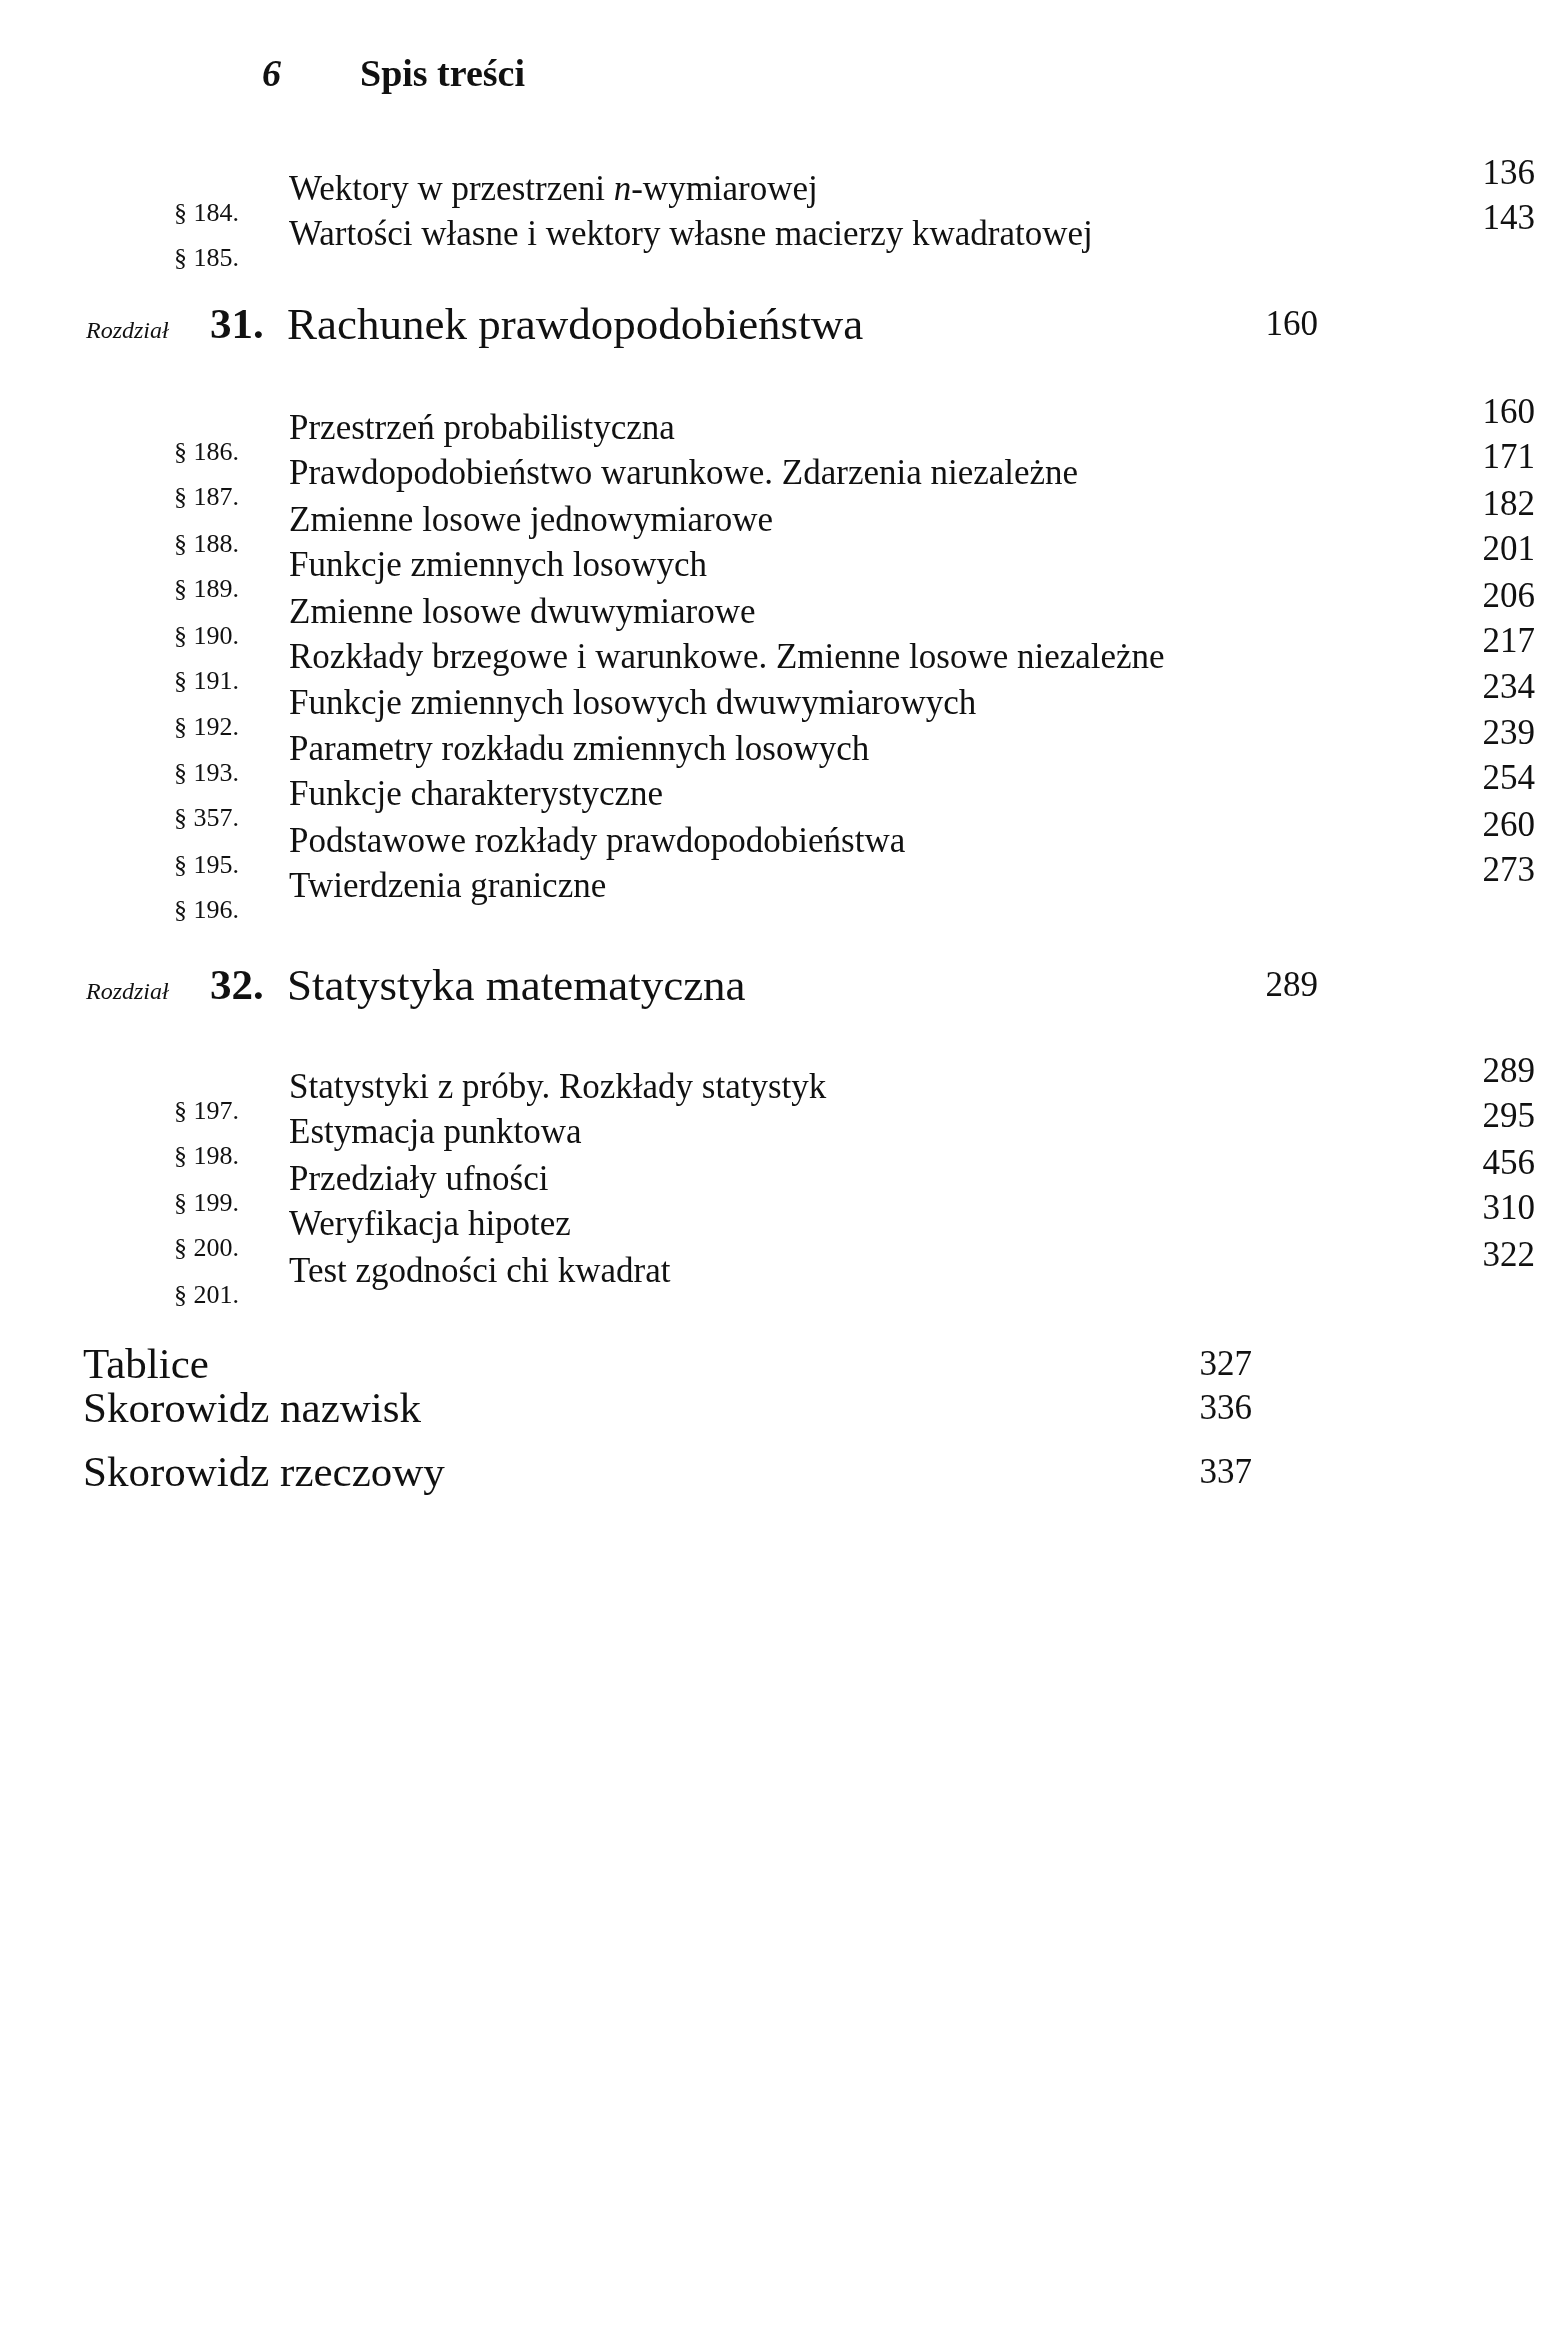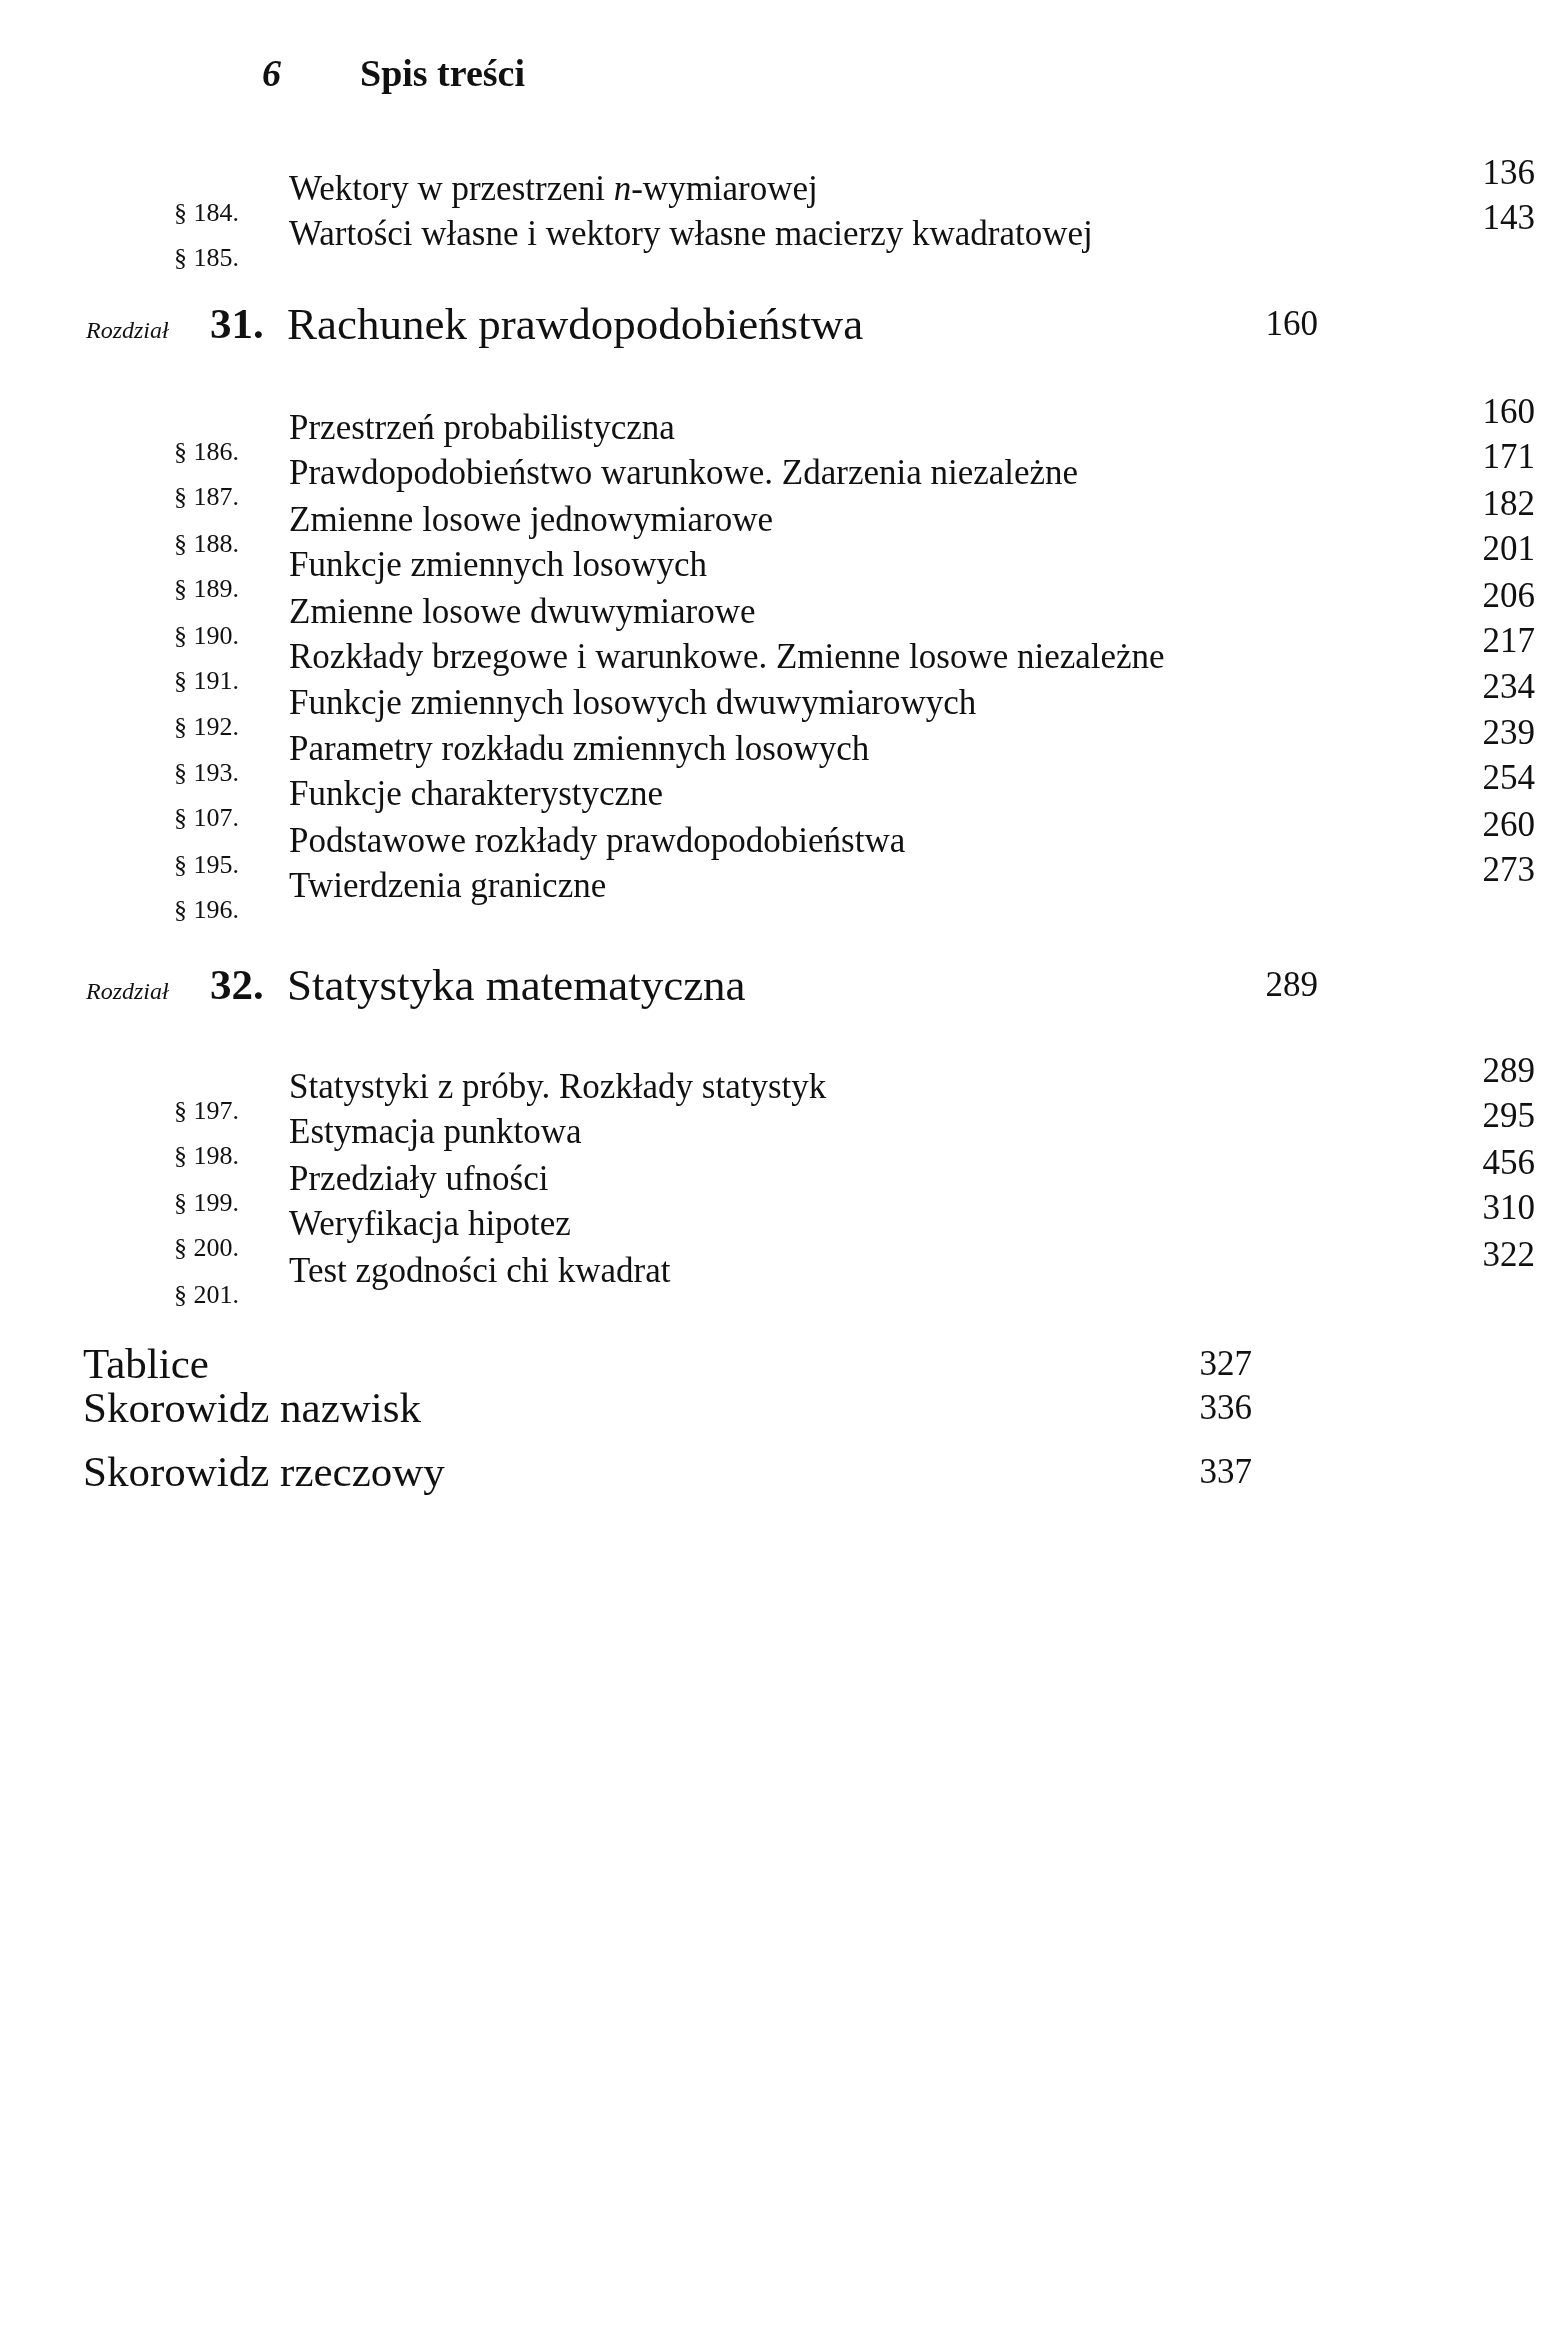--- a/index.html
+++ b/index.html
@@ -82,21 +82,21 @@
         <span class="sec-num">§ 192.</span>
         <span class="sec-title">Funkcje zmiennych losowych dwuwymiarowych</span>
         <span class="page">234</span>
       </div>
       <div class="row" style="top: 709px;">
         <span class="sec-num">§ 193.</span>
         <span class="sec-title">Parametry rozkładu zmiennych losowych</span>
         <span class="page">239</span>
       </div>
       <div class="row" style="top: 754px;">
-        <span class="sec-num">§ 107.</span>
+        <span class="sec-num">§ 357.</span>
         <span class="sec-title">Funkcje charakterystyczne</span>
         <span class="page">254</span>
       </div>
       <div class="row" style="top: 801px;">
         <span class="sec-num">§ 195.</span>
         <span class="sec-title">Podstawowe rozkłady prawdopodobieństwa</span>
         <span class="page">260</span>
       </div>
       <div class="row" style="top: 846px;">
         <span class="sec-num">§ 196.</span>

